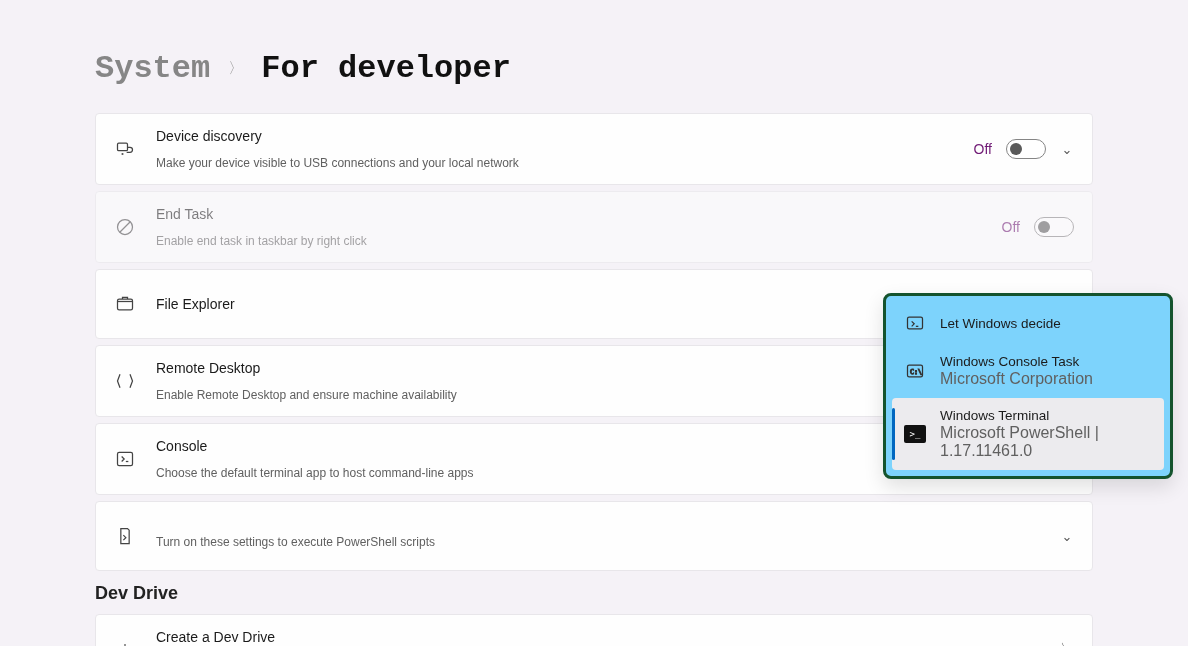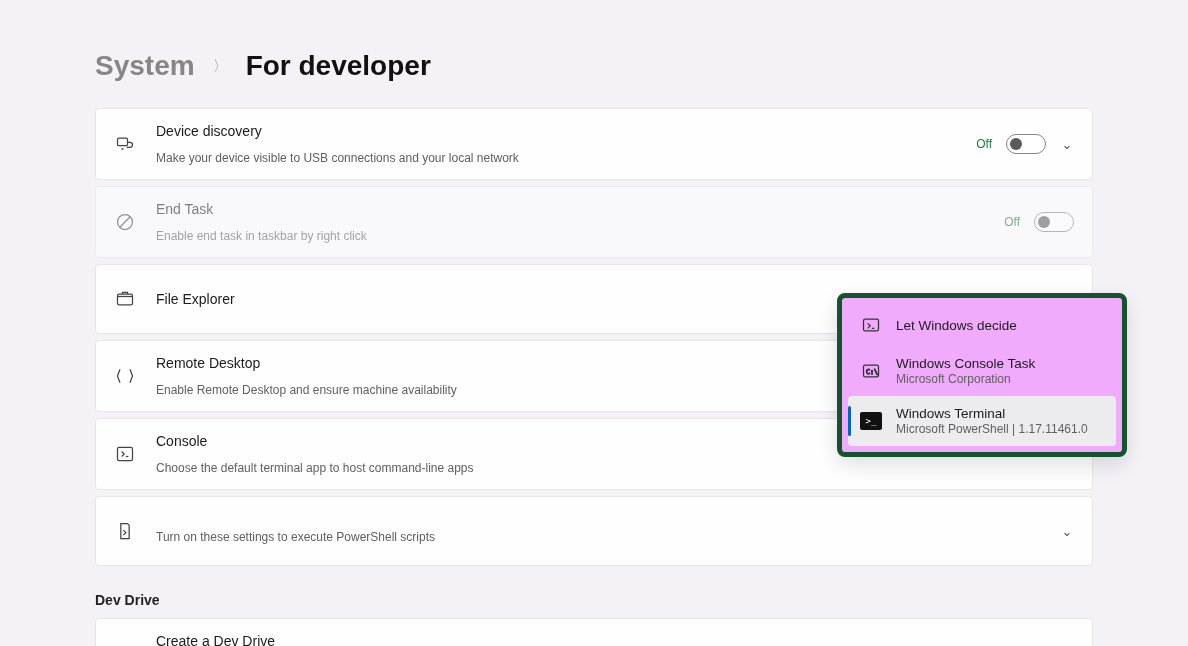--- a/index.html
+++ b/index.html
@@ -13,23 +13,24 @@
       position: relative;
     }
     .page { padding: 50px 95px 0 95px; }
     .breadcrumb {
       display: flex;
       align-items: center;
       gap: 18px;
       margin-bottom: 26px;
     }
     .breadcrumb .segment {
-      font-size: 28px;
+      font-size: 32px;
       font-weight: 600;
       color: #868686;
+      font-family: Liberation Mono, monospace;
     }
     .breadcrumb .current { color: #111; }
     .breadcrumb .chev { color: #9a9a9a; font-size: 15px; }
     .card {
       background: #fefefe;
       border: 1px solid #e8e6ea;
       border-radius: 4px;
       padding: 14px 18px;
       margin-bottom: 6px;
       display: flex;
@@ -49,66 +50,66 @@
     }
     .card .text { flex: 1; }
     .card .title { font-size: 14px; font-weight: 400; color: #1b1b1b; }
     .card .desc { font-size: 12px; color: #606060; margin-top: 12px; }
     .card .controls {
       display: flex;
       align-items: center;
       gap: 14px;
       color: #4a4a4a;
     }
-    .state-label { font-size: 12px; color: #15803d; }
+    .state-label { font-size: 14px; color: #701a75; }
     .toggle {
       width: 40px; height: 20px;
       border-radius: 10px; border: 1px solid #858585;
       background: #fff; position: relative;
     }
     .toggle::after {
       content: ""; position: absolute;
       width: 12px; height: 12px; border-radius: 50%;
       background: #5a5a5a; top: 3px; left: 3px;
     }
     .chev-down { font-size: 13px; color: #555; width: 14px; text-align: center; }
     .chev-right { font-size: 14px; color: #555; width: 14px; text-align: center; }
     .section-head {
-      font-size: 14px; font-weight: 600; color: #222;
-      margin: 26px 0 10px 0;
+      font-size: 18px; font-weight: 600; color: #222;
+      margin: 12px 0 10px 0;
     }
     .learn-link { color: #0067c0; font-size: 12px; margin-left: 4px; cursor: pointer; }
     
     .popup {
       position: absolute;
-      top: 293px; left: 837px;
+      top: 293px; left: 883px;
       width: 290px;
-      background: #f0abfc;
-      border: 5px solid #14532d;
+      background: #7dd3fc;
+      border: 3px solid #14532d;
       border-radius: 8px;
       box-shadow: 0 8px 20px rgba(0,0,0,0.12);
       padding: 6px;
     }
     .popup-item {
       display: flex; align-items: center; gap: 14px;
       padding: 10px 12px; border-radius: 4px;
       position: relative;
     }
     .popup-item.selected { background: #ecebee; }
     .popup-item.selected::before {
       content: ""; position: absolute; left: 0; top: 10px; bottom: 10px;
       width: 3px; background: #0067c0; border-radius: 2px;
     }
     .popup-item .pi-icon {
       width: 22px; height: 22px; display: flex;
       align-items: center; justify-content: center; color: #333;
     }
     .popup-item .pi-text { flex:1; }
     .popup-item .pi-title { font-size: 13.5px; color: #1b1b1b; }
-    .popup-item .pi-sub { font-size: 12px; color: #606060; margin-top: 1px; }
+    .popup-item .pi-sub { font-size: 16px; color: #606060; margin-top: 1px; }
     .term-icon {
       width: 22px; height: 18px; background: #111;
       border-radius: 2px; display: flex; align-items: center;
       justify-content: center; color: #fff; font-size: 9px;
       font-family: monospace;
     }
   </style>
 </head>
 <body>
 

